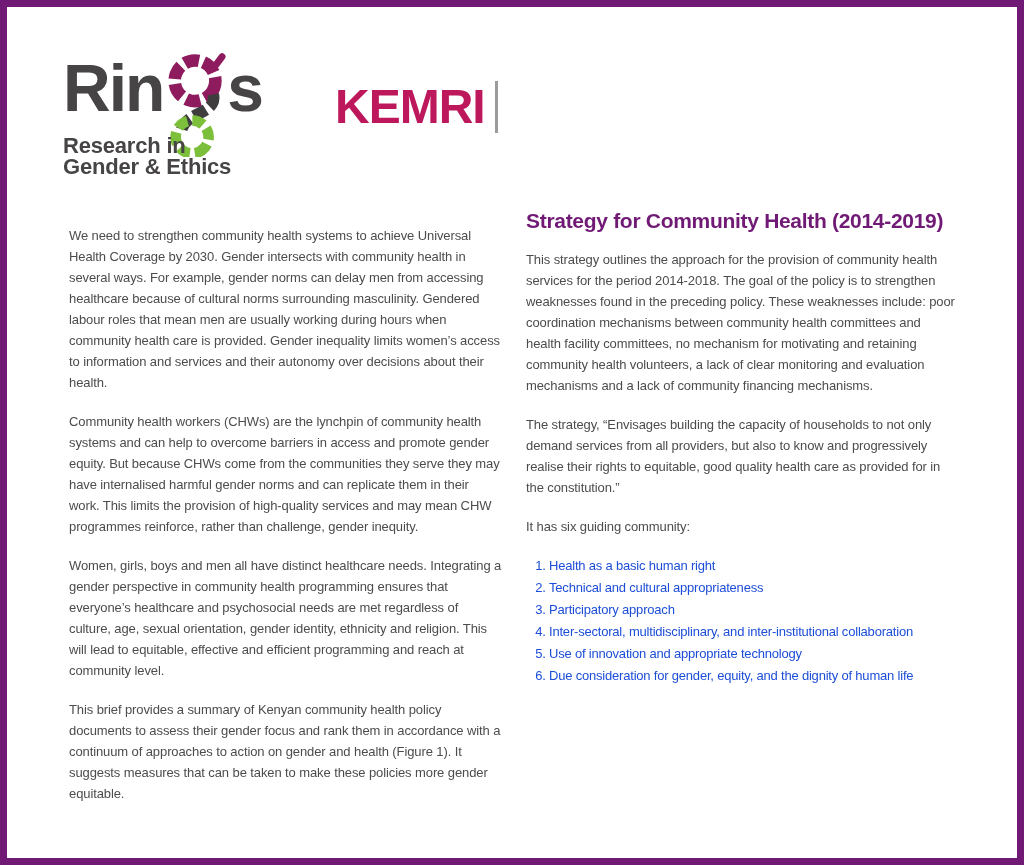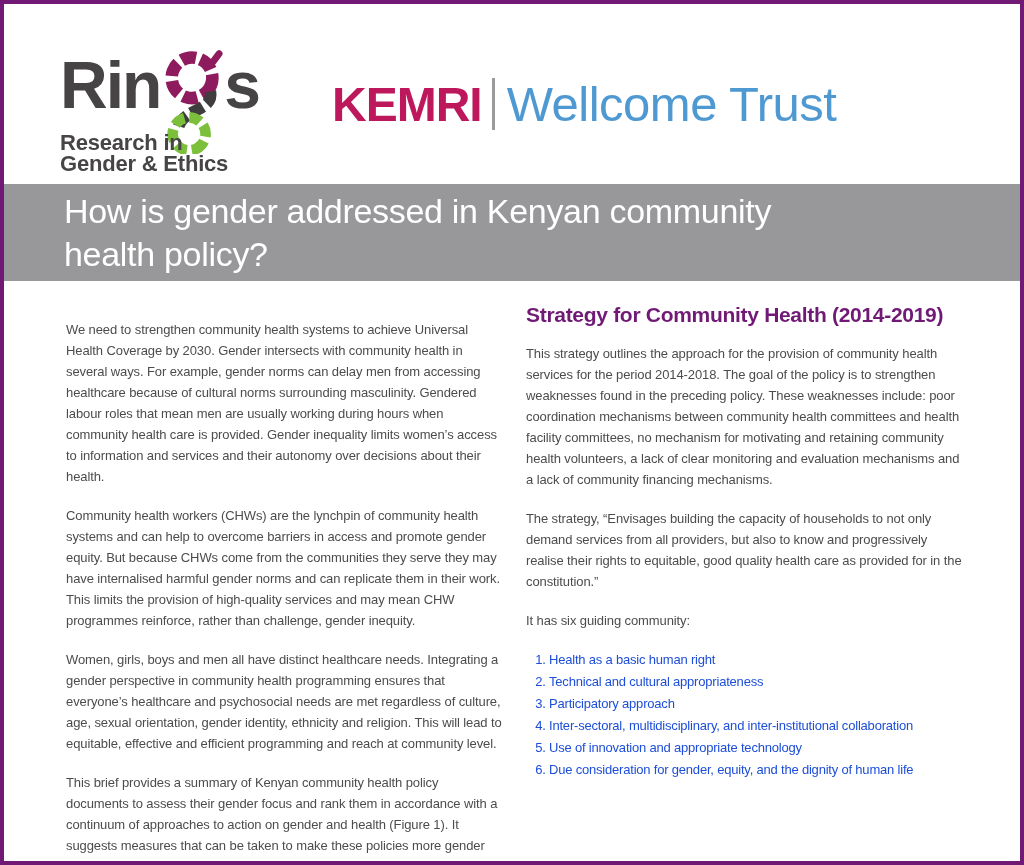--- a/index.html
+++ b/index.html
@@ -2,21 +2,21 @@
 <html><head>
 <meta charset="utf-8">
 <style>
   html,body { margin:0; padding:0; background:#ffffff; }
   .page {
     position:relative;
     width:1024px; height:865px;
     background:#ffffff;
     overflow:hidden;
     box-sizing:border-box;
-    border:4px solid #701a75;
+    border:7px solid #701a75;
     font-family:"Liberation Sans", sans-serif;
   }
 
   
   .logo-row { position:relative; height:180px; }
 
   .rings-logo { position:absolute; left:56px; top:44px; color:#474445; }
   .rings-word {
     display:flex; align-items:flex-start;
     height:78px;
@@ -90,31 +90,24 @@
       </div>
       <div class="rings-tagline">
         <div>Research in</div>
         <div>Gender &amp; Ethics</div>
       </div>
     </div>
 
     <div class="kemri-logo">
       <span class="kemri">KEMRI</span>
       <span class="logo-divider"></span>
-      <span class="wellcome">Wellcome Trust</span>
     </div>
 
   </header>
 
-  <div class="banner">
-    <h1>
-      <span>How is gender addressed in Kenyan community</span>
-      <span>health policy?</span>
-    </h1>
-  </div>
 
   <main class="content">
 
     <section class="col left">
       <p>We need to strengthen community health systems to achieve Universal Health Coverage by 2030.  Gender intersects with community health in several ways. For example, gender norms can delay men from accessing healthcare because of cultural norms surrounding masculinity. Gendered labour roles that mean men are usually working during hours when community health care is provided. Gender inequality limits women’s access to information and services and their autonomy over decisions about their health.</p>
       <p>Community health workers (CHWs) are the lynchpin of community health systems and can help to overcome barriers in access and promote gender equity. But because CHWs come from the communities they serve they may have internalised harmful gender norms and can replicate them in their work.  This limits the provision of high-quality services and may mean CHW programmes reinforce, rather than challenge, gender inequity.</p>
       <p>Women, girls, boys and men all have distinct healthcare needs. Integrating a gender perspective in community health programming ensures that everyone’s healthcare and psychosocial needs are met regardless of culture, age, sexual orientation, gender identity, ethnicity and religion. This will lead to equitable, effective and efficient programming and reach at community level.</p>
       <p>This brief provides a summary of Kenyan community health policy documents to assess their gender focus and rank them in accordance with a continuum of approaches to action on gender and health (Figure 1). It suggests measures that can be taken to make these policies more gender equitable.</p>
     </section>
 

